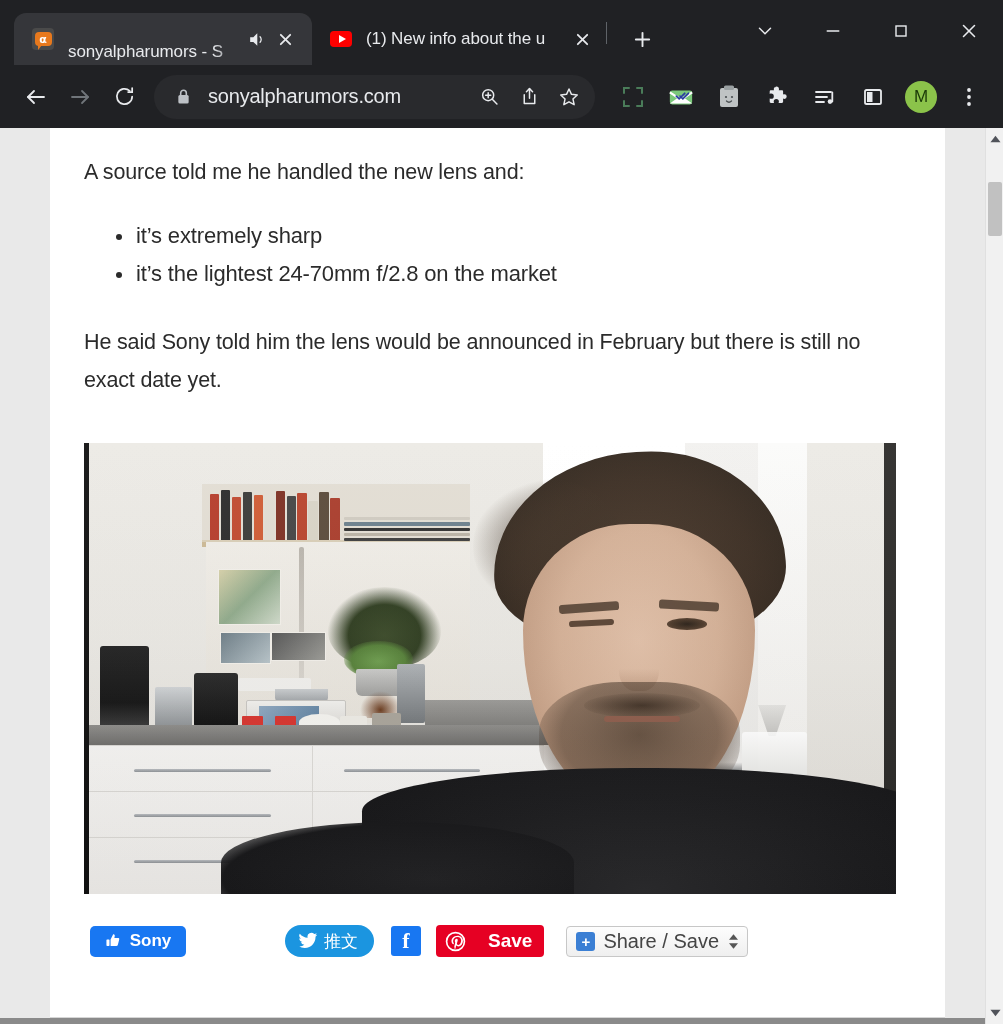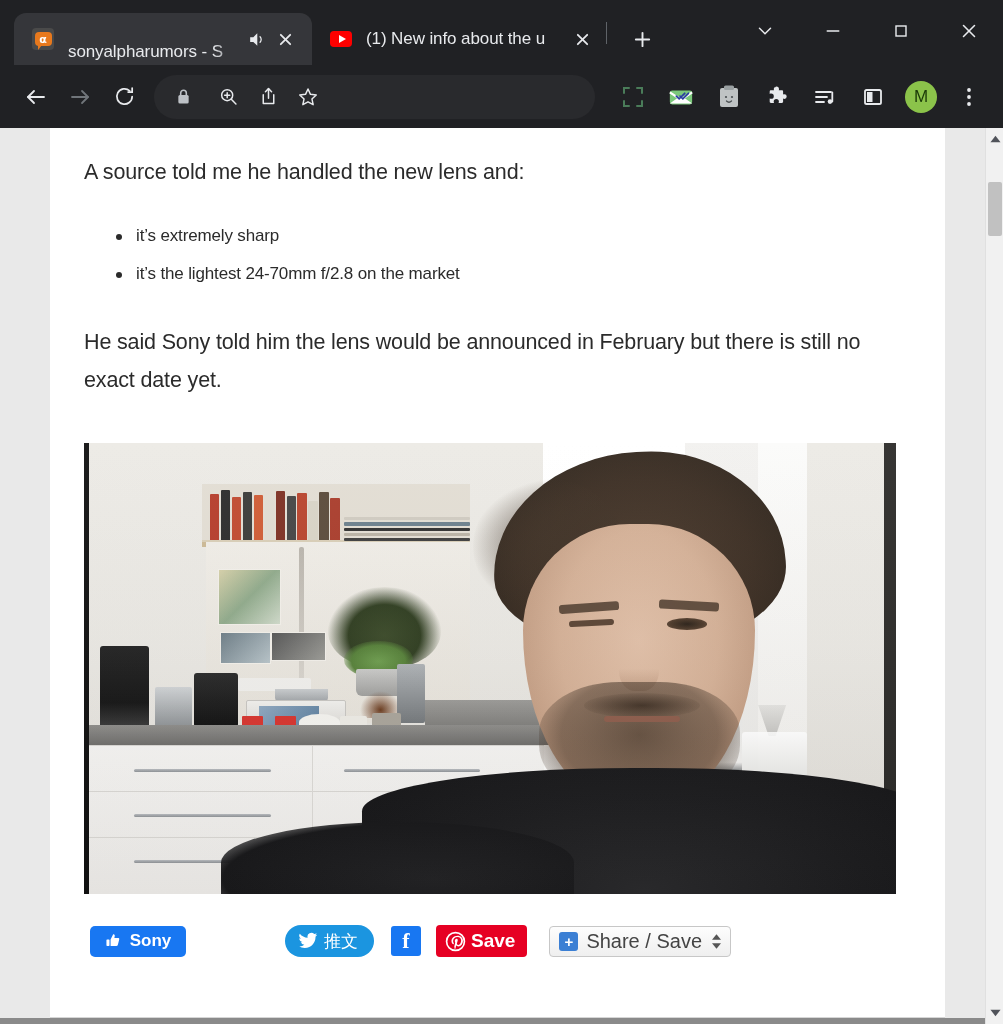--- a/index.html
+++ b/index.html
@@ -206,21 +206,21 @@
     letter-spacing:-0.15px;
   }
   .p1{padding-top:20px;}
   .bullets{
     margin:26px 0 0 0;
     padding-left:52px;
     list-style:none;
   }
   .bullets li{
     font-family:"Liberation Sans", sans-serif;
-    font-size:17px;
+    font-size:22px;
     line-height:38px;
     color:#2b2b2b;
     position:relative;
     letter-spacing:-0.15px;
   }
   .bullets li:before{
     content:"";
     position:absolute;left:-20px;top:17px;
     width:6px;height:6px;border-radius:50%;
     background:#2b2b2b;
@@ -518,21 +518,21 @@
   }
   .fb-sq{
     width:30px;height:30px;background:#1877f2;border-radius:3px;
     display:flex;align-items:center;justify-content:center;
     margin-left:17px;
     color:#fff;font-family:"Liberation Serif",serif;
     font-weight:bold;font-size:22px;line-height:1;
   }
   .pin-btn{
     height:32px;background:#e60023;border-radius:4px;
-    display:flex;align-items:center;gap:5px;
+    display:flex;align-items:center;gap:22px;
     padding:0 12px 0 9px;box-sizing:border-box;
     color:#fff;font-size:19px;font-weight:bold;
     margin-left:15px;
     font-family:"Liberation Sans",sans-serif;
   }
   .share-save{
     height:31px;
     background:linear-gradient(180deg,#fdfdfd 0%,#efefef 100%);
     border:1px solid #c7c7c7;border-radius:4px;
     display:flex;align-items:center;gap:8px;
@@ -716,20 +716,21 @@
       </svg>
     </div>
 
     <div class="omnibox">
       <span class="lock-ico">
         <svg width="15" height="17" viewBox="0 0 16 18" fill="#bdc1c6">
           <rect x="2.5" y="7.5" width="11" height="9" rx="1.6"></rect>
           <path d="M5 7.5V5.3a3 3 0 0 1 6 0v2.2" stroke="#bdc1c6" stroke-width="1.7" fill="none"></path>
         </svg>
       </span>
+      <span class="omnitext">sonyalpharumors.com</span>
       <span class="omni-action">
         <svg width="21" height="21" viewBox="0 0 24 24" stroke="#e8eaed" stroke-width="1.7" fill="none" stroke-linecap="round">
           <circle cx="10.5" cy="10.5" r="6.3"></circle>
           <line x1="15.2" y1="15.2" x2="20.5" y2="20.5"></line>
           <line x1="10.5" y1="7.6" x2="10.5" y2="13.4"></line>
           <line x1="7.6" y1="10.5" x2="13.4" y2="10.5"></line>
         </svg>
       </span>
       <span class="omni-action">
         <svg width="21" height="21" viewBox="0 0 24 24" stroke="#e8eaed" stroke-width="1.7" fill="none" stroke-linecap="round" stroke-linejoin="round">

